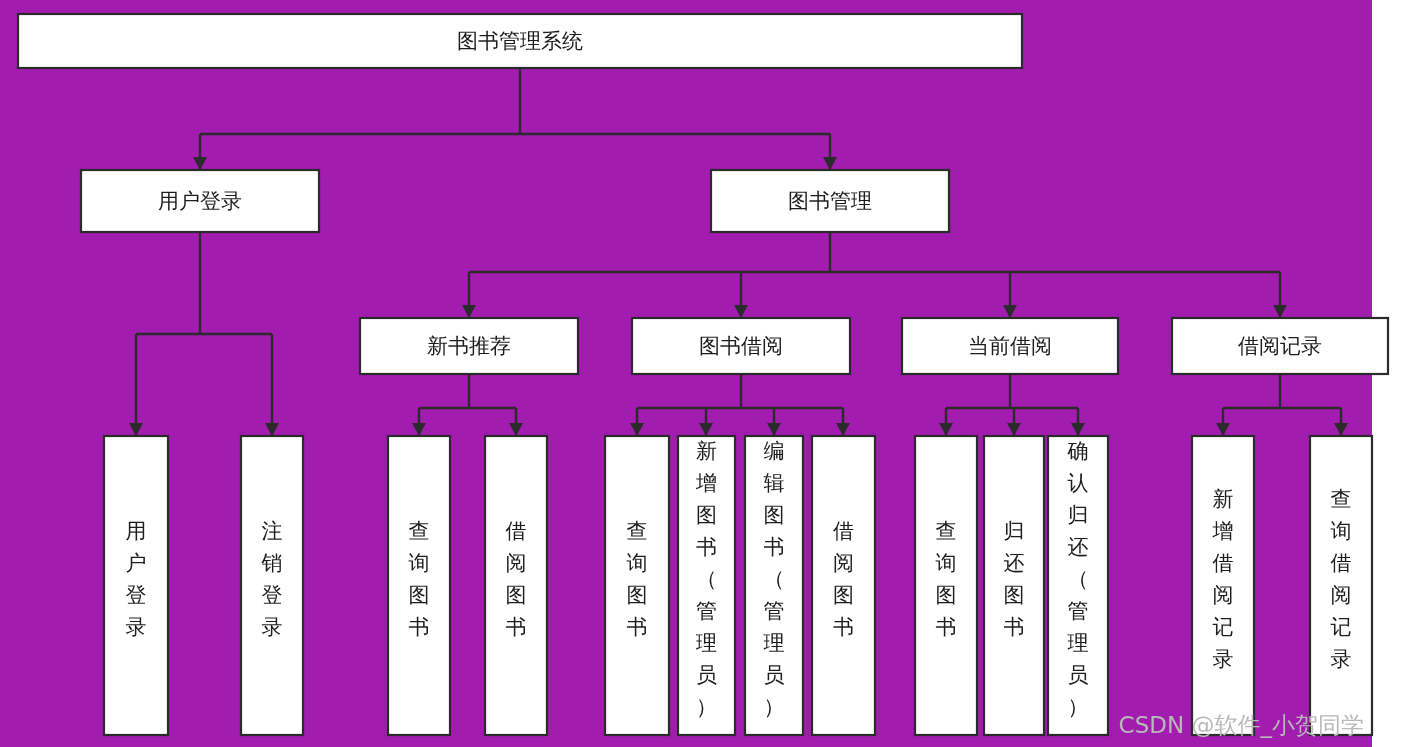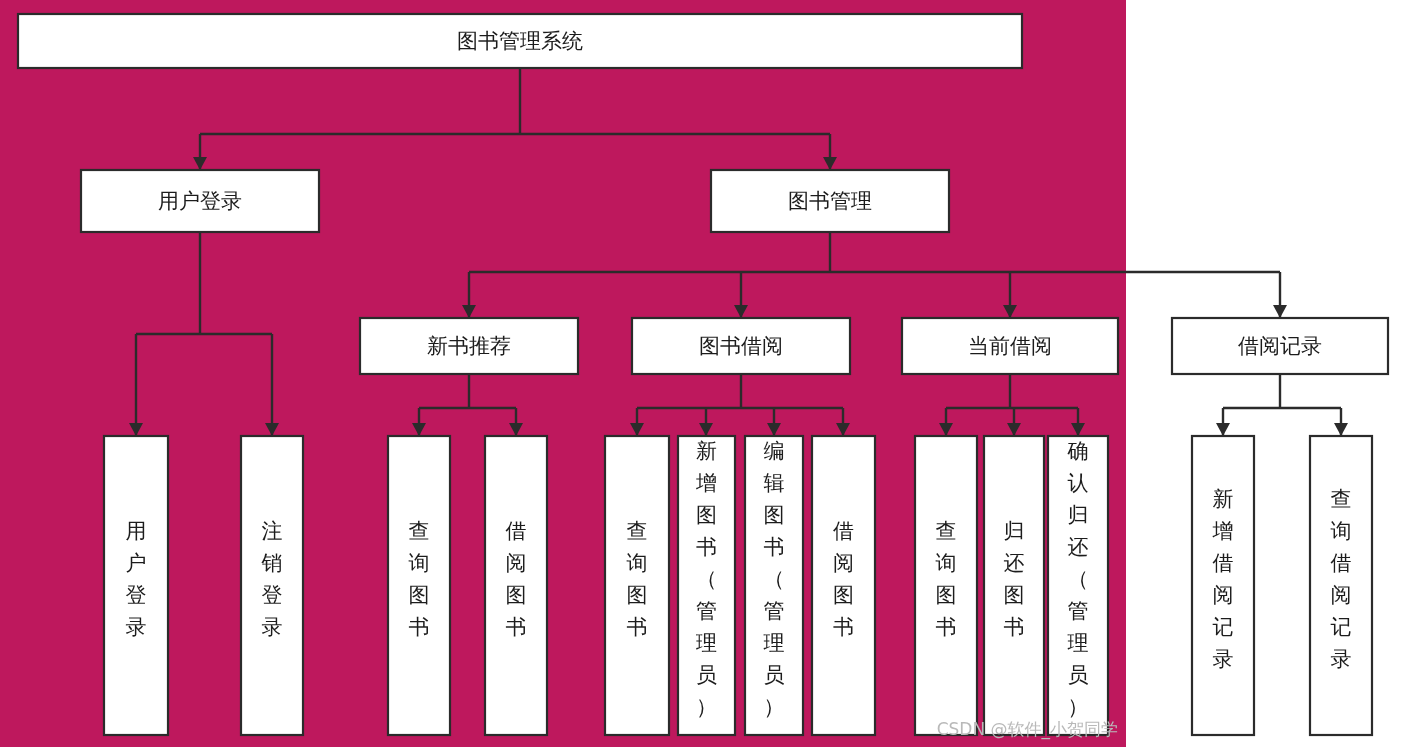--- a/index.html
+++ b/index.html
@@ -8,23 +8,23 @@
     background: #ffffff;
   }
   body {
     width: 1405px;
     height: 747px;
     overflow: hidden;
     font-family: "DejaVu Sans", "Liberation Sans", sans-serif;
   }
   #diagram-root {
     position: relative;
-    width: 1126px;
+    width: 1372px;
     height: 747px;
-    background: #be185d;
+    background: #a21caf;
   }
   svg#flow {
     position: absolute;
     left: 0;
     top: 0;
     width: 1405px;
     height: 747px;
     display: block;
   }
   .node-box {
@@ -47,21 +47,21 @@
   }
   .arrow-head {
     fill: #2b2b2b;
     stroke: none;
   }
   .watermark {
     position: absolute;
     right: 8px;
     bottom: 6px;
     font-family: "DejaVu Sans", "Liberation Sans", sans-serif;
-    font-size: 17px;
+    font-size: 23px;
     color: #b9b9b9;
     white-space: nowrap;
     user-select: none;
     margin-left: 48px;
   }
 </style>
 </head>
 <body>
 
 <div id="diagram-root">

